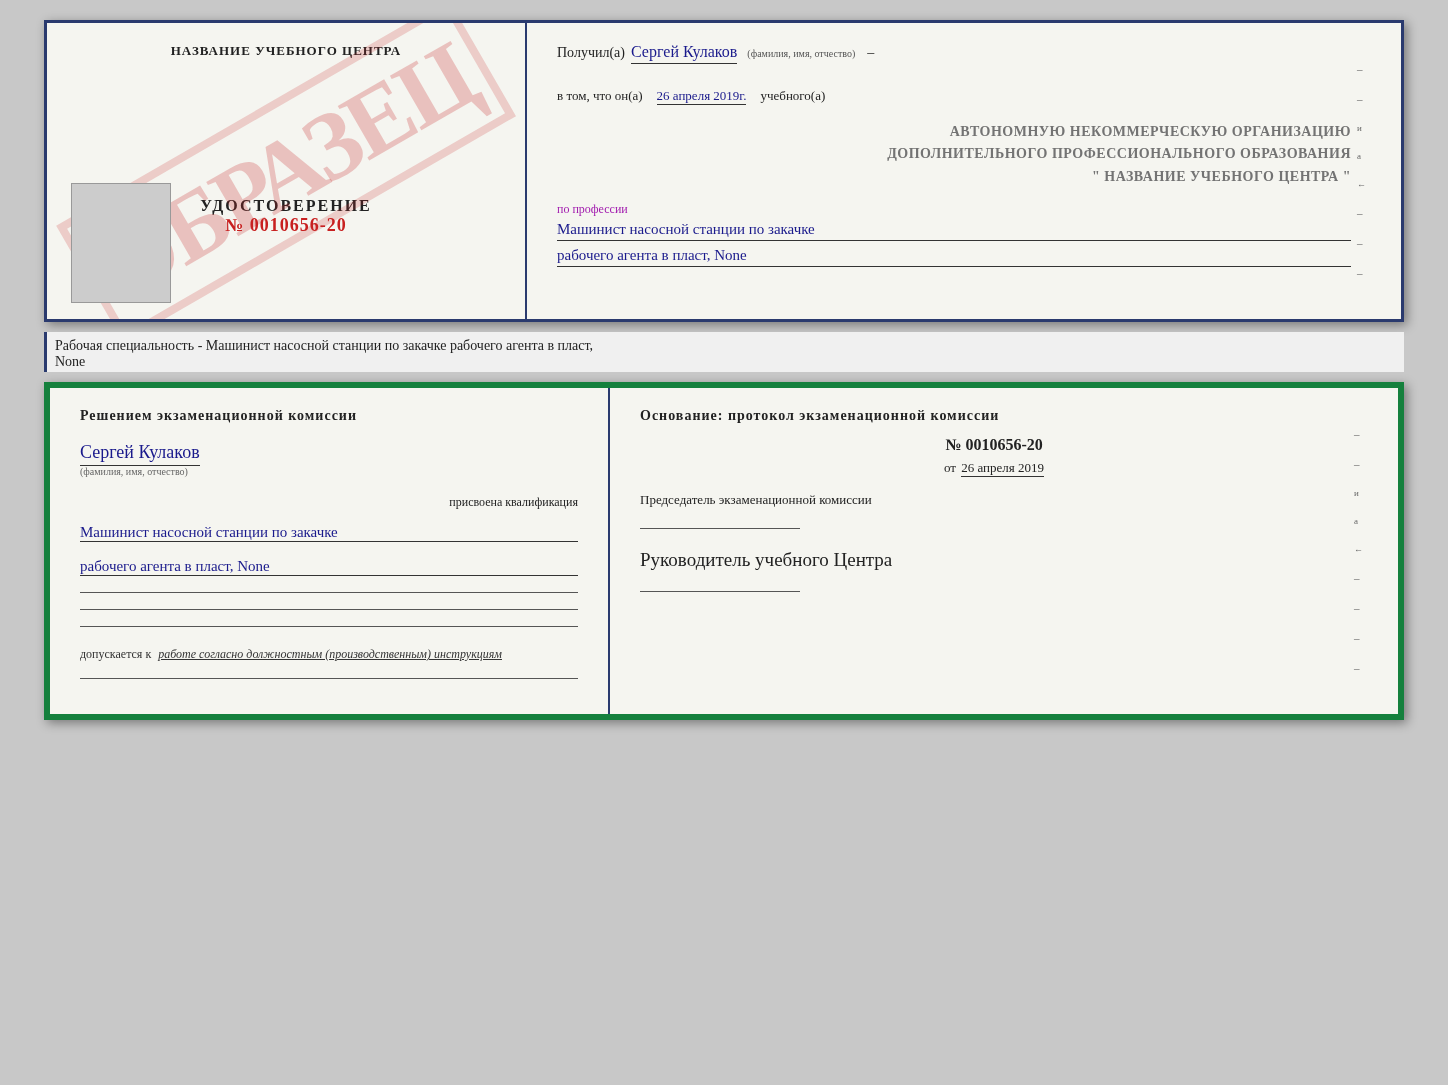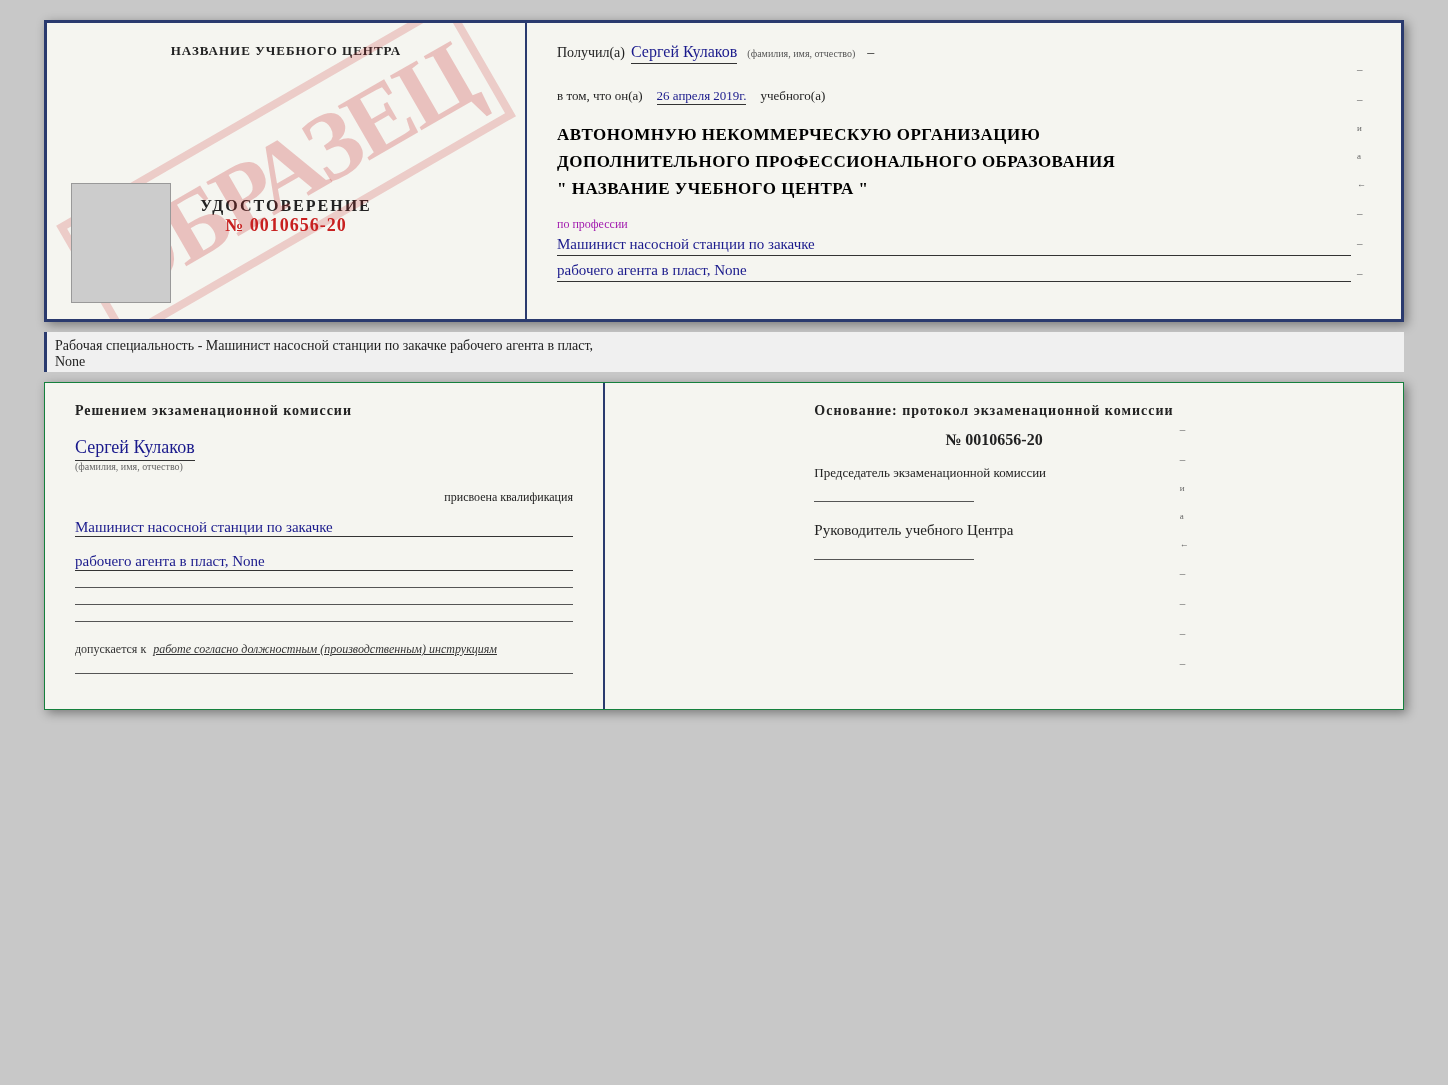--- a/index.html
+++ b/index.html
@@ -142,24 +142,24 @@
       gap: 6px;
     }
     .vtom-line .handwritten-date {
       font-family: 'Segoe Script', 'Comic Sans MS', cursive;
       color: #1a1a8c;
       font-size: 13px;
       border-bottom: 1px solid #333;
     }
 
     .org-block {
-      text-align: left;
-      font-size: 17px;
-      font-weight: bold;
-      color: #000000;
+      text-align: right;
+      font-size: 14px;
+      font-weight: bold;
+      color: #737373;
       letter-spacing: 0.5px;
       line-height: 1.6;
       text-transform: uppercase;
     }
 
     .po-professii {
       font-size: 12px;
       color: #a21caf;
       margin-top: 4px;
     }
@@ -198,21 +198,21 @@
       background: #f0f0f0;
       padding: 6px 8px 2px 8px;
       border-left: 3px solid #2a3a6e;
     }
 
     
     .document-bottom {
       display: flex;
       width: 1360px;
       background: #f5f5f0;
-      border: 1px solid #15803d;
+      border: 6px solid #15803d;
       box-shadow: 3px 3px 10px rgba(0,0,0,0.4);
     }
 
     .doc-bottom-left {
       width: 560px;
       border-right: 2px solid #2a3a6e;
       padding: 20px 30px;
       display: flex;
       flex-direction: column;
       gap: 10px;
@@ -272,21 +272,20 @@
       margin-top: 6px;
     }
 
     
     .doc-bottom-right {
       flex: 1;
       padding: 20px 30px;
       display: flex;
       flex-direction: column;
       gap: 10px;
-      align-items: center;
     }
 
     .osnovanie-title {
       font-size: 14px;
       font-weight: bold;
       letter-spacing: 1px;
       color: #222;
       text-align: left;
     }
 
@@ -310,21 +309,21 @@
       margin-top: 8px;
     }
     .sign-line {
       height: 1px;
       background: #555;
       width: 160px;
       margin-top: 20px;
     }
 
     .rukovoditel-block {
-      font-size: 15px;
+      font-size: 19px;
       color: #222;
       margin-top: 12px;
     }
 
     .dash-right {
       display: flex;
       flex-direction: column;
       justify-content: flex-start;
       gap: 18px;
       padding: 20px 6px;
@@ -428,20 +427,24 @@
     <div class="underline-row"></div>
   </div>
 
   <div class="doc-bottom-right">
     <div style="display:flex;">
       <div style="flex:1;">
         <div class="osnovanie-title">Основание: протокол экзаменационной комиссии</div>
 
         <div class="protocol-number" style="margin-top: 12px;">№ 0010656-20</div>
 
+        <div class="ot-date" style="margin-top: 6px;">
+          <span>от</span>
+          <span style="border-bottom: 1px solid #333; padding-bottom: 1px; margin-left: 2px;">26 апреля 2019</span>
+        </div>
 
         <div class="predsedatel-block" style="margin-top: 16px;">
           <div>Председатель экзаменационной комиссии</div>
           <div class="sign-line"></div>
         </div>
 
         <div class="rukovoditel-block" style="margin-top: 20px;">
           <div>Руководитель учебного Центра</div>
           <div class="sign-line"></div>
         </div>

